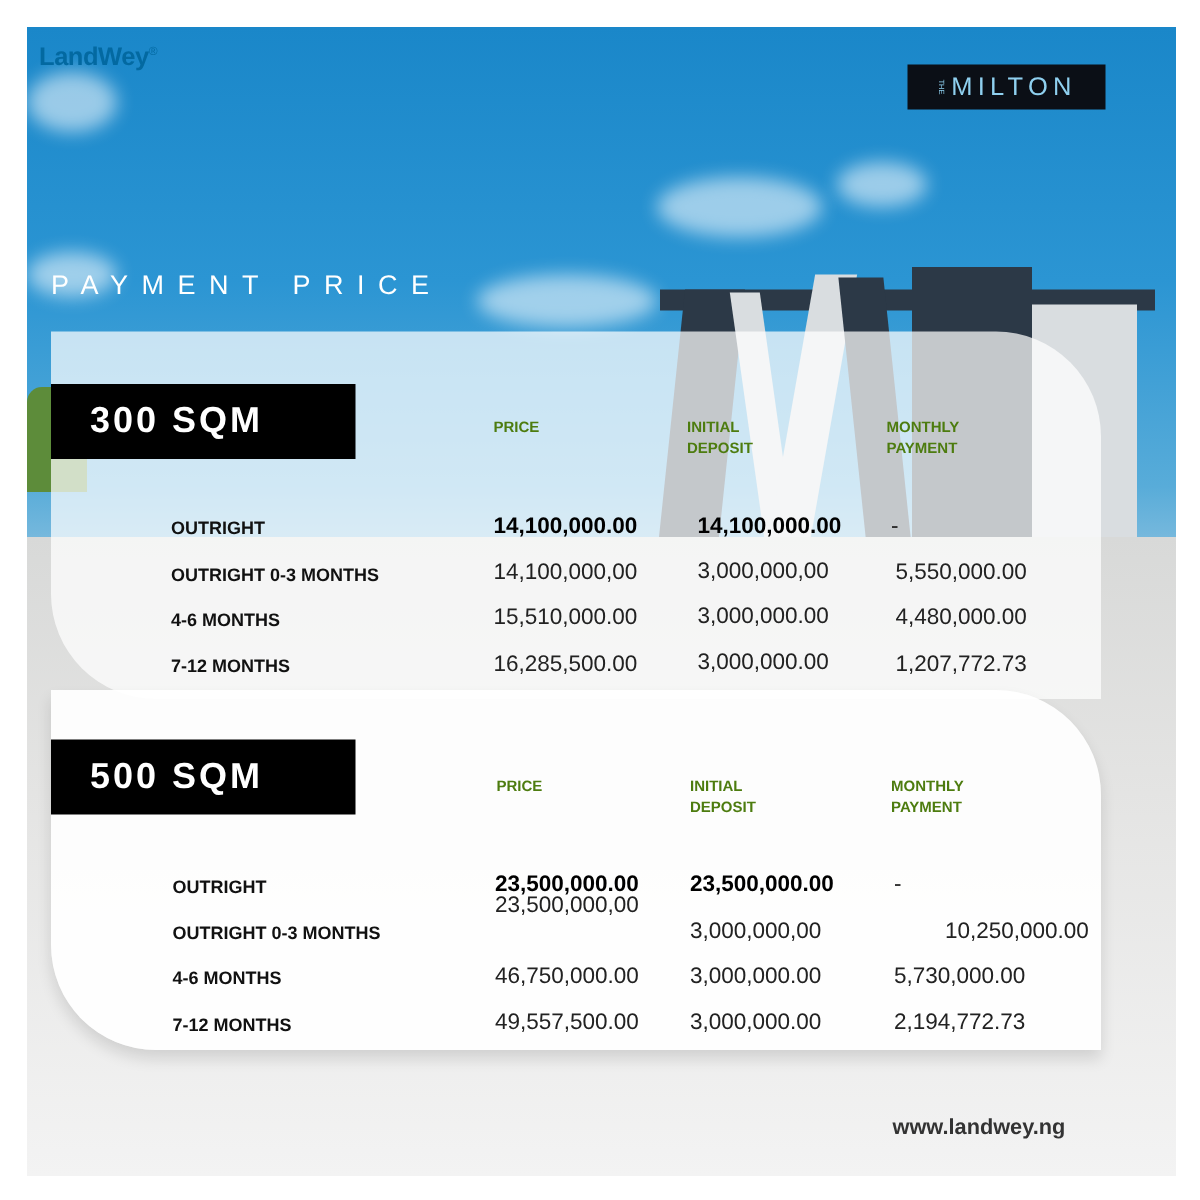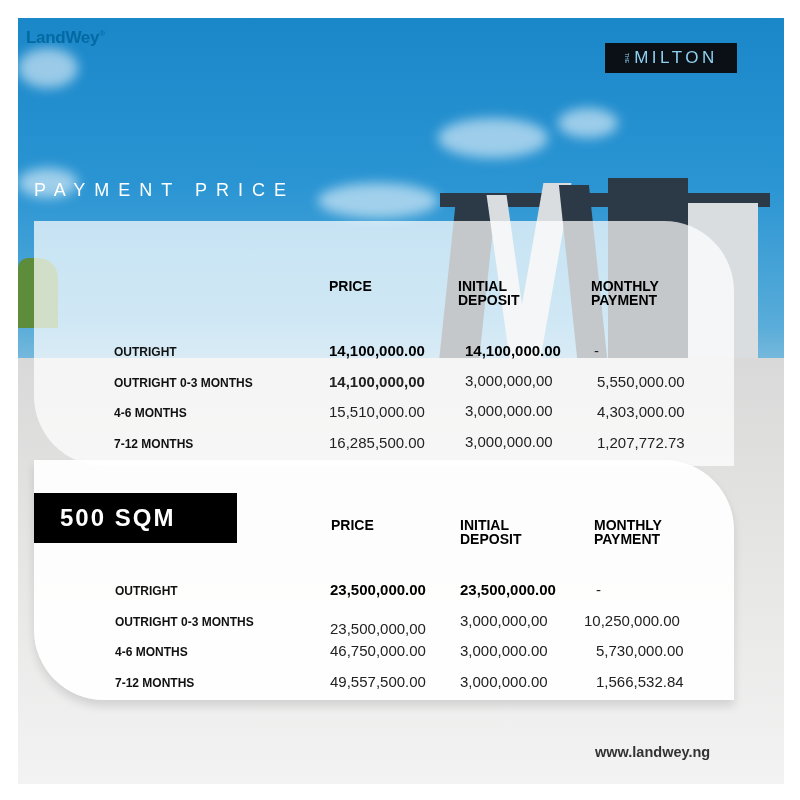--- a/index.html
+++ b/index.html
@@ -22,21 +22,21 @@
 
   .plan-title { position:absolute; left:34px; top:180px; color:#ffffff; font-size:18px; letter-spacing:9px; font-weight:400; }
 
   .card { position:absolute; left:34px; width:700px; border-radius:0 70px 0 70px; }
   .card1 { top:221px; height:245px; background:rgba(255,255,255,0.72); }
   .card2 { top:460px; height:240px; background:rgba(255,255,255,0.92); box-shadow:0 6px 10px rgba(0,0,0,0.12); }
 
   .size-tag { position:absolute; left:0; width:203px; height:50px; background:#000000; color:#ffffff;
     font-weight:700; font-size:24px; letter-spacing:2px; display:flex; align-items:center; padding-left:26px; box-sizing:border-box; }
 
-  .hdr { position:absolute; font-weight:700; font-size:14px; line-height:14px; color:#000000; }
+  .hdr { position:absolute; font-weight:700; font-size:10px; line-height:14px; color:#4d7c0f; }
   .row-label { position:absolute; font-weight:700; font-size:12px; color:#111; }
   .cell { position:absolute; font-size:15px; color:#222; }
   .cell.bold { font-weight:700; color:#000; }
 
   .website { position:absolute; left:595px; top:744px; font-size:14.5px; font-weight:700; color:#333; }
 </style>
 </head>
 <body>
 
 <div class="frame">
@@ -63,67 +63,68 @@
 </div>
 
 <div class="milton">
   <span class="the">THE</span>
   <span>MILTON</span>
 </div>
 
 <div class="plan-title">PAYMENT PRICE</div>
 
 <div class="card card1">
+  <div class="size-tag" style="top:35px;">300 SQM</div>
 
   <div class="hdr" style="left:295px;top:58px;"><span>PRICE</span></div>
   <div class="hdr" style="left:424px;top:58px;"><span>INITIAL</span><br><span>DEPOSIT</span></div>
   <div class="hdr" style="left:557px;top:58px;"><span>MONTHLY</span><br><span>PAYMENT</span></div>
 
   <div class="row-label" style="left:80px;top:124px;">OUTRIGHT</div>
   <div class="cell bold" style="left:295px;top:121px;">14,100,000.00</div>
   <div class="cell bold" style="left:431px;top:121px;">14,100,000.00</div>
   <div class="cell" style="left:560px;top:121px;">-</div>
 
   <div class="row-label" style="left:80px;top:155px;">OUTRIGHT 0-3 MONTHS</div>
-  <div class="cell" style="left:295px;top:152px;font-weight:bold;">14,100,000,00</div>
+  <div class="cell" style="left:295px;top:152px;">14,100,000,00</div>
   <div class="cell" style="left:431px;top:151px;">3,000,000,00</div>
   <div class="cell" style="left:563px;top:152px;">5,550,000.00</div>
 
   <div class="row-label" style="left:80px;top:185px;">4-6 MONTHS</div>
   <div class="cell" style="left:295px;top:182px;">15,510,000.00</div>
   <div class="cell" style="left:431px;top:181px;">3,000,000.00</div>
-  <div class="cell" style="left:563px;top:182px;">4,303,000.00</div>
+  <div class="cell" style="left:563px;top:182px;">4,480,000.00</div>
 
   <div class="row-label" style="left:80px;top:216px;">7-12 MONTHS</div>
   <div class="cell" style="left:295px;top:213px;">16,285,500.00</div>
   <div class="cell" style="left:431px;top:212px;">3,000,000.00</div>
   <div class="cell" style="left:563px;top:213px;">1,207,772.73</div>
 </div>
 
 <div class="card card2">
   <div class="size-tag" style="top:33px;">500 SQM</div>
 
   <div class="hdr" style="left:297px;top:58px;"><span>PRICE</span></div>
   <div class="hdr" style="left:426px;top:58px;"><span>INITIAL</span><br><span>DEPOSIT</span></div>
   <div class="hdr" style="left:560px;top:58px;"><span>MONTHLY</span><br><span>PAYMENT</span></div>
 
   <div class="row-label" style="left:81px;top:124px;">OUTRIGHT</div>
   <div class="cell bold" style="left:296px;top:121px;">23,500,000.00</div>
   <div class="cell bold" style="left:426px;top:121px;">23,500,000.00</div>
   <div class="cell" style="left:562px;top:121px;">-</div>
 
   <div class="row-label" style="left:81px;top:155px;">OUTRIGHT 0-3 MONTHS</div>
-  <div class="cell" style="left:296px;top:160px;text-align:right;">23,500,000,00</div>
+  <div class="cell" style="left:296px;top:135px;text-align:right;">23,500,000,00</div>
   <div class="cell" style="left:426px;top:152px;">3,000,000,00</div>
-  <div class="cell" style="left:550px;top:152px;">10,250,000.00</div>
+  <div class="cell" style="left:596px;top:152px;">10,250,000.00</div>
 
   <div class="row-label" style="left:81px;top:185px;">4-6 MONTHS</div>
   <div class="cell" style="left:296px;top:182px;">46,750,000.00</div>
   <div class="cell" style="left:426px;top:182px;">3,000,000.00</div>
   <div class="cell" style="left:562px;top:182px;">5,730,000.00</div>
 
   <div class="row-label" style="left:81px;top:216px;">7-12 MONTHS</div>
   <div class="cell" style="left:296px;top:213px;">49,557,500.00</div>
   <div class="cell" style="left:426px;top:213px;">3,000,000.00</div>
-  <div class="cell" style="left:562px;top:213px;">1,566,532.84</div>
+  <div class="cell" style="left:562px;top:213px;">2,194,772.73</div>
 </div>
 
 <div class="website">www.landwey.ng</div>
 
 </body></html>

